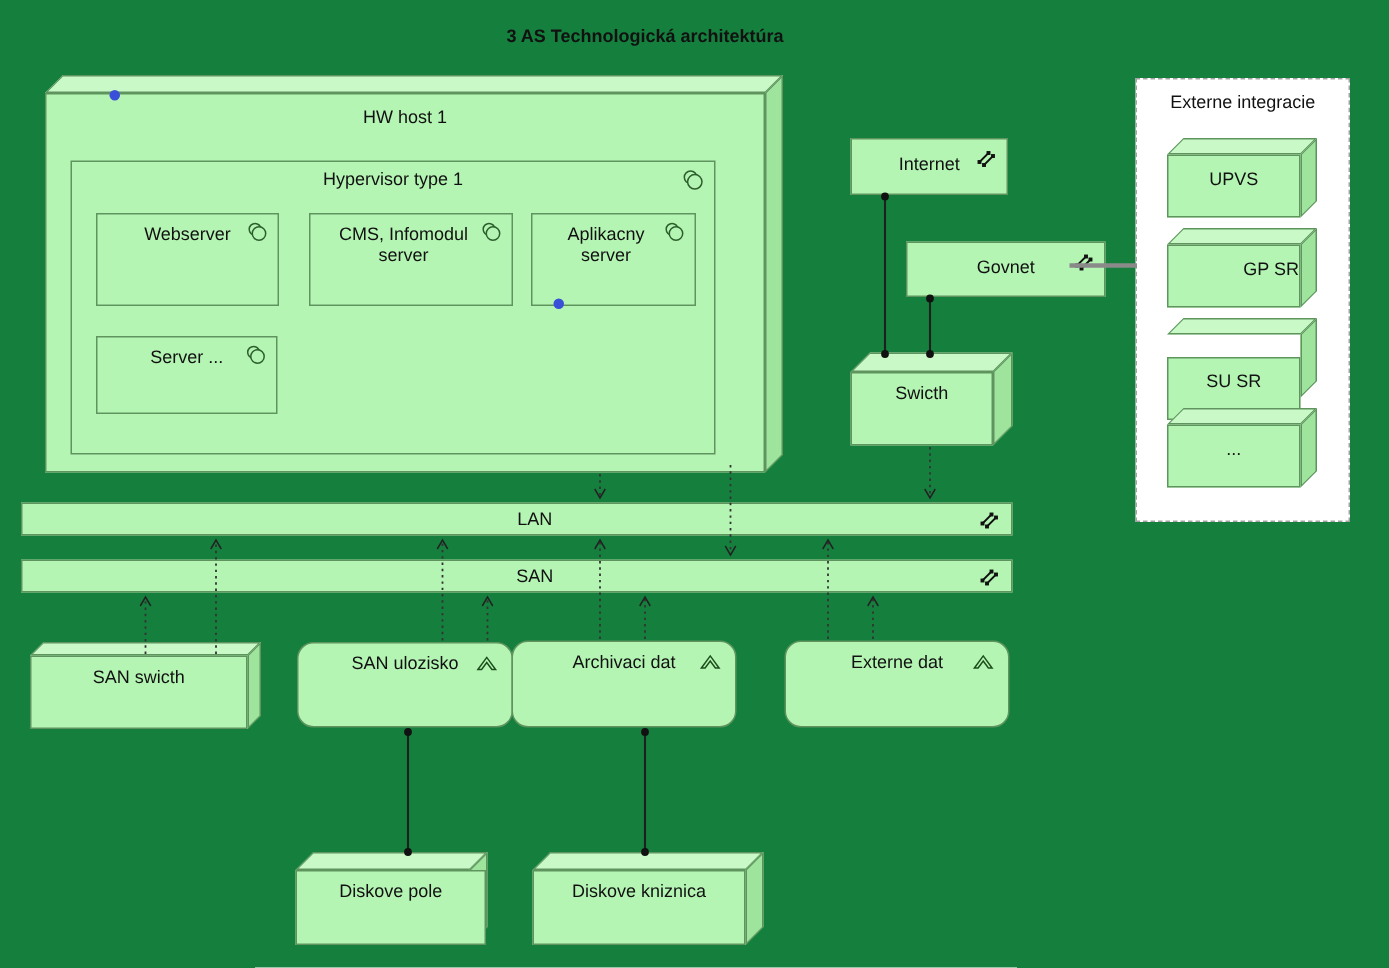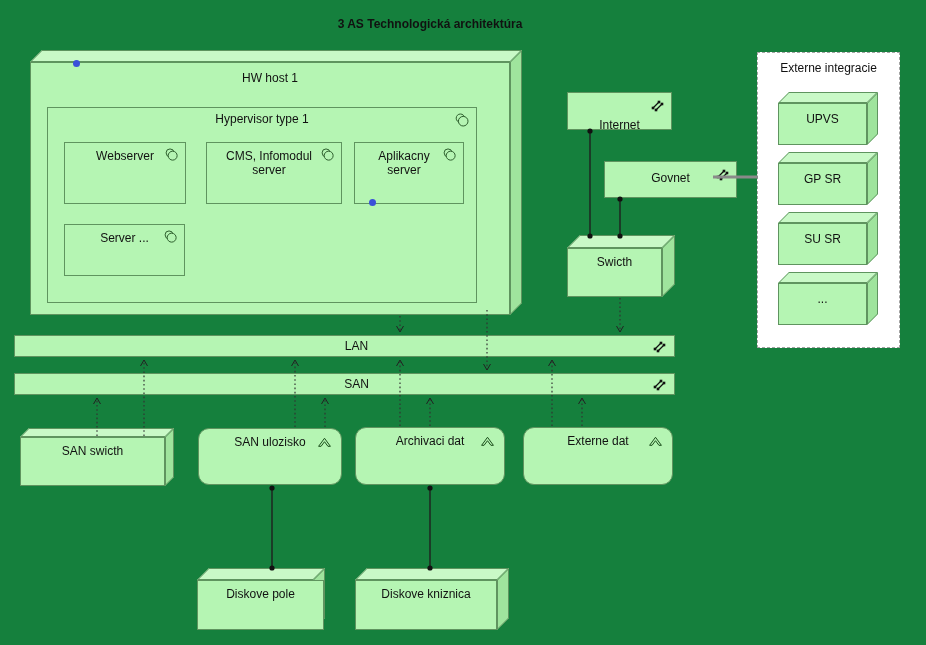--- a/index.html
+++ b/index.html
@@ -100,21 +100,21 @@
           </span>
         </div>
       </div>
     </div>
   </div>
 
   <div class="bluedot" style="left:73px;top:60px;"></div>
   <div class="bluedot" style="left:369px;top:199px;"></div>
 
   <div class="flat" style="left:567px;top:92px;width:105px;height:38px;">
-    <span class="lbl" style="padding-top:25px;">Internet</span>
+    <span class="lbl" style="padding-top:9px;">Internet</span>
     <span class="corner-icon" style="top:7px;right:7px;">
       <svg width="14" height="12" viewBox="0 0 14 12">
         <line x1="3" y1="8" x2="9" y2="2" stroke="#111" stroke-width="1.2"></line>
         <line x1="6" y1="10" x2="12" y2="4" stroke="#111" stroke-width="1.2"></line>
         <rect x="1.7" y="6.7" width="2.6" height="2.6" fill="#111"></rect>
         <rect x="7.7" y="0.7" width="2.6" height="2.6" fill="#111"></rect>
         <rect x="4.7" y="8.7" width="2.6" height="2.6" fill="#111"></rect>
         <rect x="10.7" y="2.7" width="2.6" height="2.6" fill="#111"></rect>
       </svg>
     </span>
@@ -149,27 +149,27 @@
     <div class="topface" style="left:0;top:0;width:89px;height:11px;"></div>
     <div class="sideface" style="left:89px;top:11px;width:11px;height:42px;"></div>
     <div class="front" style="left:0;top:11px;width:89px;height:42px;">
       <span class="lbl" style="padding-top:8px;">UPVS</span>
     </div>
   </div>
   <div class="n3" style="left:778px;top:152px;width:100px;height:53px;">
     <div class="topface" style="left:0;top:0;width:89px;height:11px;"></div>
     <div class="sideface" style="left:89px;top:11px;width:11px;height:42px;"></div>
     <div class="front" style="left:0;top:11px;width:89px;height:42px;">
-      <span class="lbl" style="padding-top:8px;">GP SR</span>
+      <span class="lbl" style="padding-top:8px;text-align:right;">GP SR</span>
     </div>
   </div>
   <div class="n3" style="left:778px;top:212px;width:100px;height:53px;">
     <div class="topface" style="left:0;top:0;width:89px;height:11px;"></div>
     <div class="sideface" style="left:89px;top:11px;width:11px;height:42px;"></div>
-    <div class="front" style="left:0;top:11px;width:89px;height:42px;">
+    <div class="front" style="left:0;top:26px;width:89px;height:42px;">
       <span class="lbl" style="padding-top:8px;">SU SR</span>
     </div>
   </div>
   <div class="n3" style="left:778px;top:272px;width:100px;height:53px;">
     <div class="topface" style="left:0;top:0;width:89px;height:11px;"></div>
     <div class="sideface" style="left:89px;top:11px;width:11px;height:42px;"></div>
     <div class="front" style="left:0;top:11px;width:89px;height:42px;">
       <span class="lbl" style="padding-top:8px;">...</span>
     </div>
   </div>
@@ -212,21 +212,21 @@
 
   <div class="svc" style="left:198px;top:428px;width:144px;height:57px;">
     <span class="lbl">SAN ulozisko</span>
     <span class="corner-icon" style="top:6px;right:9px;">
       <svg width="15" height="13" viewBox="0 0 14 12">
         <polygon points="1.5,10.5 7,3 12.5,10.5 10.2,10.5 7,6.2 3.8,10.5" fill="none" stroke="#1c4f1c" stroke-width="1"></polygon>
       </svg>
     </span>
   </div>
 
-  <div class="svc" style="left:355px;top:427px;width:150px;height:58px;">
+  <div class="svc" style="left:341px;top:427px;width:150px;height:58px;">
     <span class="lbl">Archivaci dat</span>
     <span class="corner-icon" style="top:6px;right:9px;">
       <svg width="15" height="13" viewBox="0 0 14 12">
         <polygon points="1.5,10.5 7,3 12.5,10.5 10.2,10.5 7,6.2 3.8,10.5" fill="none" stroke="#1c4f1c" stroke-width="1"></polygon>
       </svg>
     </span>
   </div>
 
   <div class="svc" style="left:523px;top:427px;width:150px;height:58px;">
     <span class="lbl">Externe dat</span>

